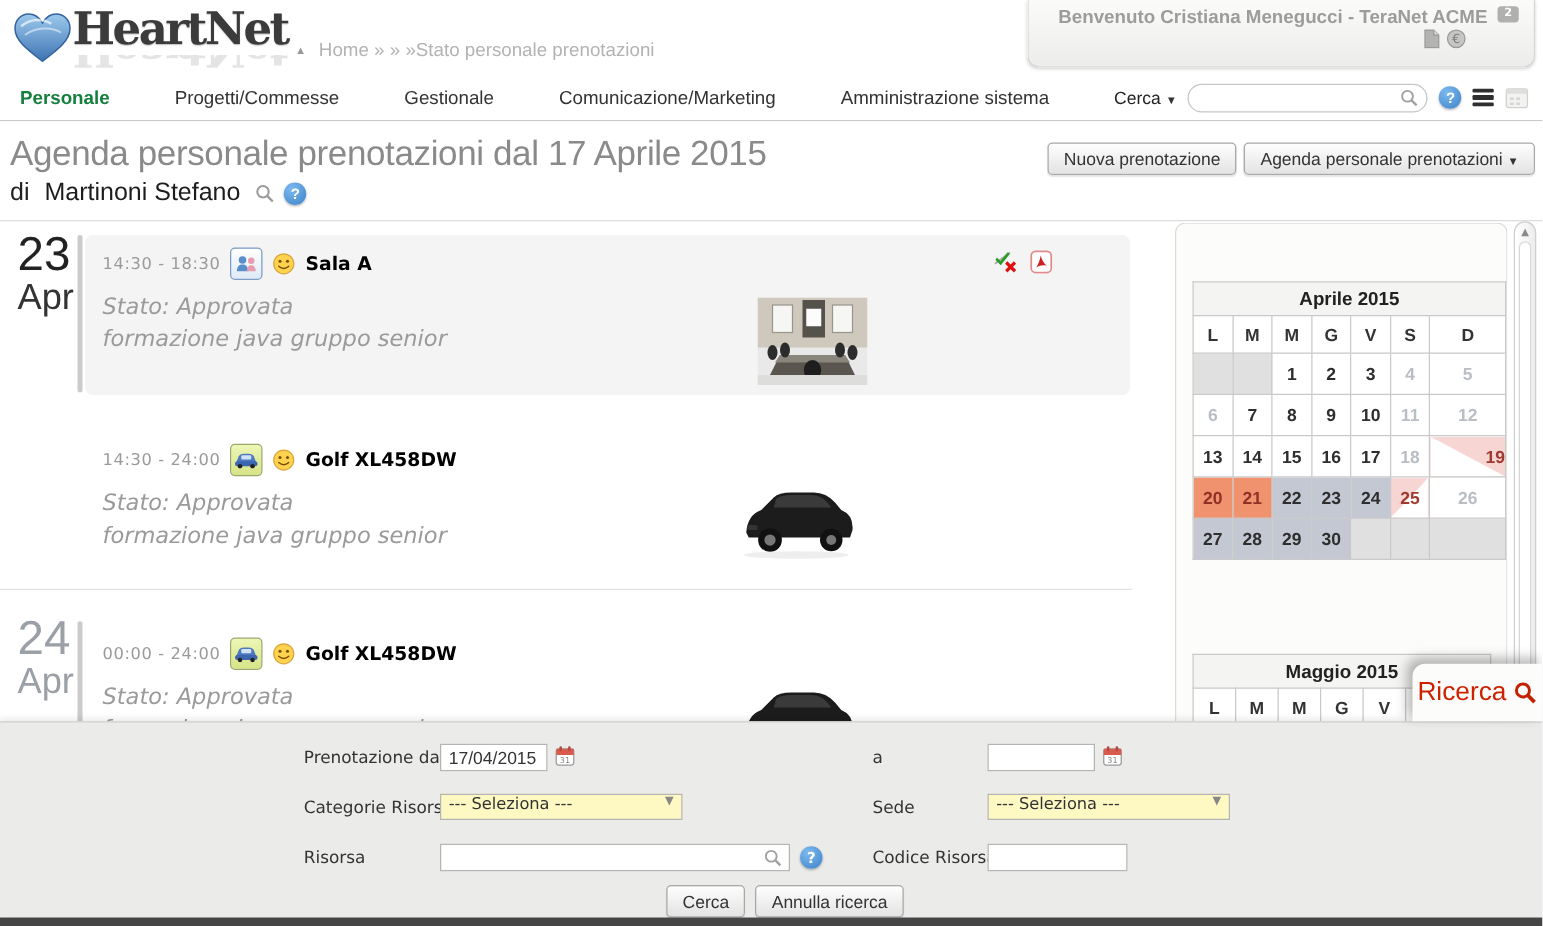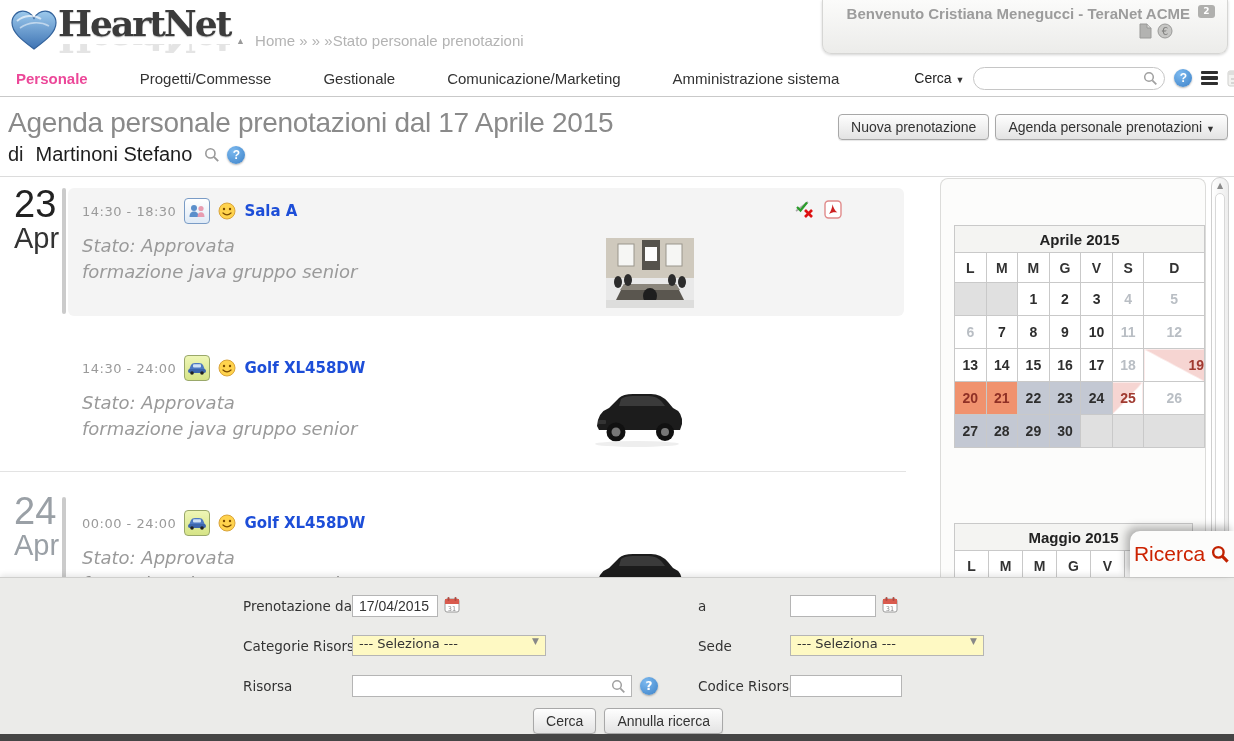--- a/index.html
+++ b/index.html
@@ -31,23 +31,23 @@
   .bubble { position:relative; width:17px; height:13px; background:#b0b0ae; border-radius:3px;
             color:#fff; font-size:9px; font-weight:bold; text-align:center; line-height:13px; }
   .bubble::after { content:""; position:absolute; left:3px; bottom:-4px;
                    border:4px solid transparent; border-top-color:#b0b0ae; border-left-width:2px; border-right-width:2px; }
 
   
   .navbar { position:absolute; left:0; top:60px; width:1234px; height:37px;
             border-bottom:1px solid #c9c9c9; display:flex; align-items:center;
             padding:0 14px 0 16px; font-family:"Liberation Sans", sans-serif; font-size:15px; }
   .nav-item { margin-right:52px; color:#333; cursor:pointer; white-space:nowrap; }
-  .nav-item.active { font-weight:bold; color:#ec4899; }
+  .nav-item.active { font-weight:bold; color:#15803d; }
   .nav-right { margin-left:auto; display:flex; align-items:center; gap:9px; }
-  .cerca-dd { color:#222; font-size:14px; cursor:pointer; white-space:nowrap;margin-left:23px; }
+  .cerca-dd { color:#222; font-size:14px; cursor:pointer; white-space:nowrap; }
   .caret { font-size:9px; color:#333; }
   .nav-search { position:relative; }
   .nav-search input { width:192px; height:23px; border:1px solid #c6c6c6; border-radius:12px;
                       padding:0 26px 0 10px; font-size:13px; color:#555; outline:none; }
   .nav-search .mag { position:absolute; right:7px; top:4px; }
   .help-circle { width:18px; height:18px; border-radius:50%;
                  background:radial-gradient(circle at 35% 28%, #7cb9ef, #3d82c8);
                  color:#fff; font-size:12px; font-weight:bold; text-align:center; line-height:18px;
                  box-shadow:0 1px 2px rgba(0,0,0,.3); cursor:pointer; }
   .hamburger { display:flex; flex-direction:column; gap:2px; cursor:pointer; }
@@ -72,21 +72,21 @@
   .day-num { font-family:"Liberation Sans", sans-serif; font-size:38px; line-height:1; color:#222; }
   .day-mon { font-family:"Liberation Sans", sans-serif; font-size:29px; line-height:1.05; color:#333; }
   .day-label { position:absolute; left:14px; width:52px; }
   .day-label.gray .day-num, .day-label.gray .day-mon { color:#9aa0a6; }
   .day-bar { position:absolute; left:62px; width:4px; background:#cbcbcb; border-radius:2px; }
 
   .entry { position:absolute; left:68px; width:836px; padding:10px 14px; }
   .entry.hl { background:#f4f4f4; border-radius:6px; }
   .e-row { display:flex; align-items:center; gap:8px; }
   .e-time { font-size:13px; color:#9a9a9a; letter-spacing:.5px; }
-  .e-name { font-size:15px; font-weight:bold; color:#1d4ed8; }
+  .e-name { font-size:15px; font-weight:bold; color:#000000; }
   .e-status { margin-top:9px; font-size:18px; font-style:italic; color:#9a9a9a; line-height:1.45; }
   .e-actions { position:absolute; right:62px; top:12px; display:flex; gap:9px; align-items:center; }
   .e-photo { position:absolute; }
   .divider2 { position:absolute; left:0; top:294px; width:906px; height:1px; background:#e3e3e3; }
 
   .res-icon { width:26px; height:26px; border-radius:4px; display:flex; align-items:center; justify-content:center; }
   .res-icon.room { border:1px solid #7a9cc6; background:linear-gradient(#ffffff,#dfeaf6); }
   .res-icon.car  { border:1px solid #9aa86a; background:linear-gradient(#eef6b6,#d6e487); }
 
   

